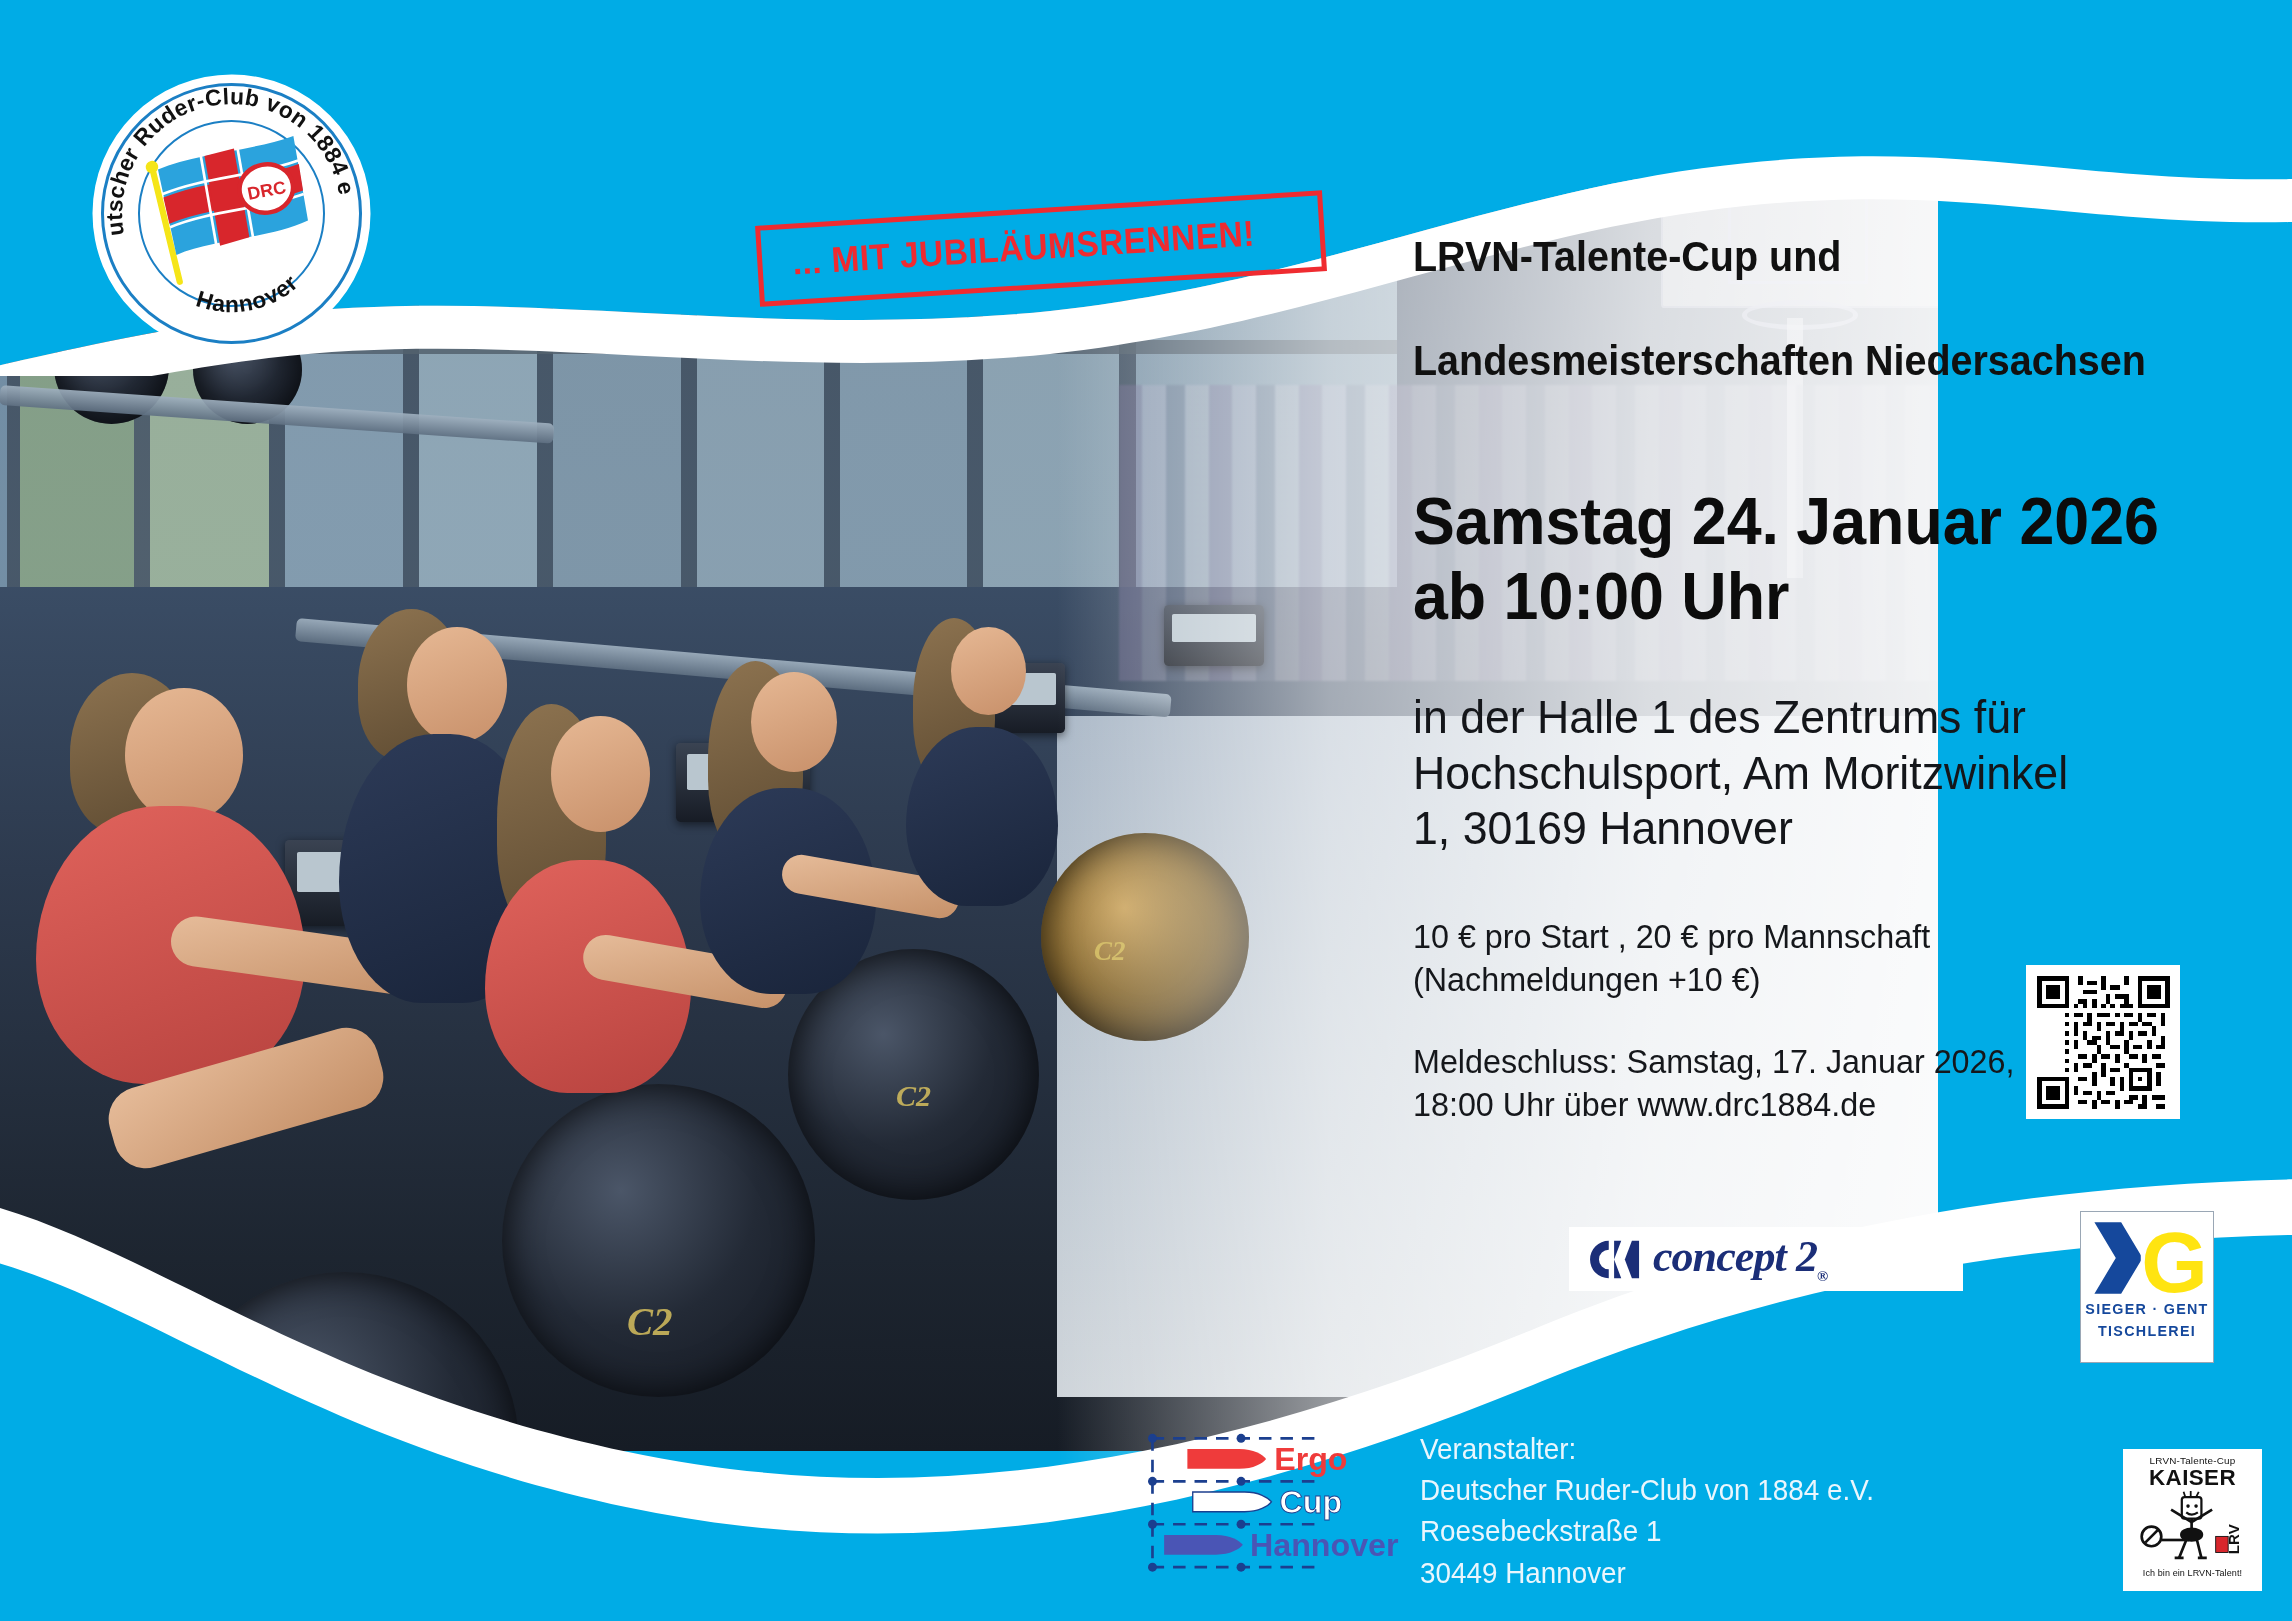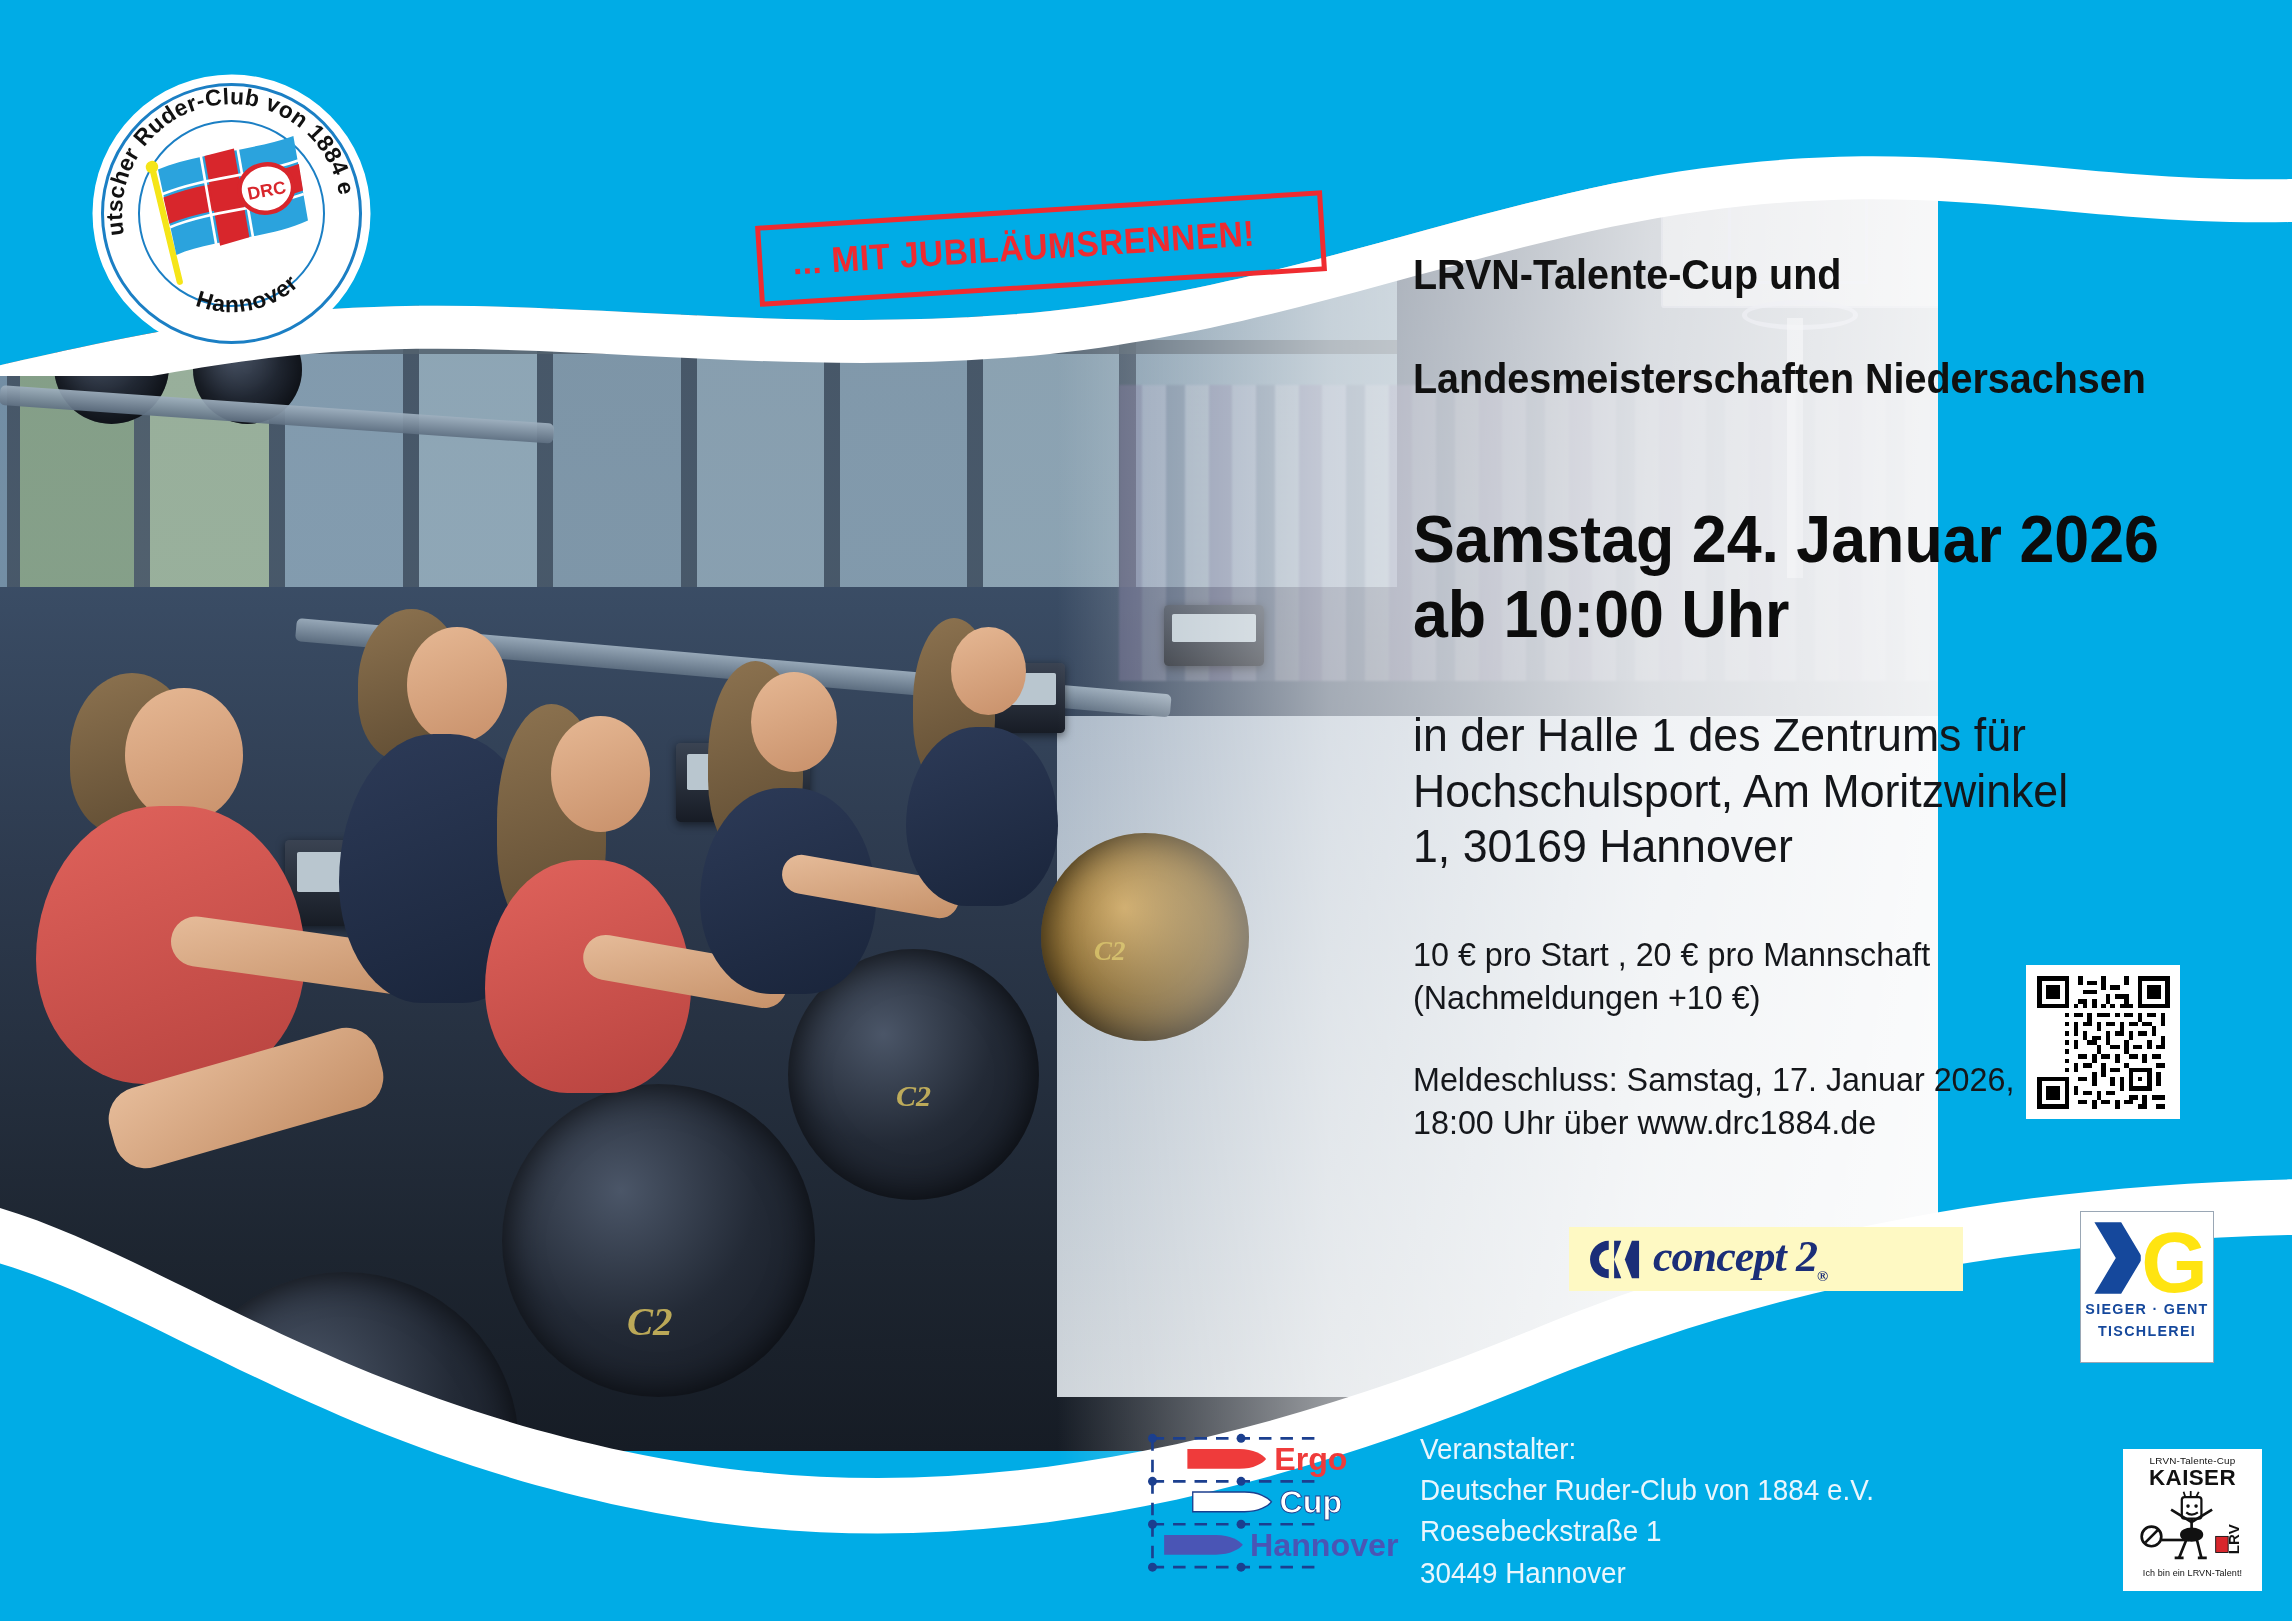--- a/index.html
+++ b/index.html
@@ -166,21 +166,21 @@
     background:transparent;
   }
   .jubi span{
     display:block;
     color:#ef2b30;font-weight:700;font-size:36px;letter-spacing:0.5px;
     font-family:"Liberation Sans Narrow","Liberation Sans",sans-serif;
     transform:scaleX(.93);transform-origin:left center;white-space:nowrap;
   }
 
   
-  .rcol{position:absolute;left:1413px;top:251px;width:806px;}
+  .rcol{position:absolute;left:1413px;top:233px;width:806px;}
   .sub1,.sub2{
     color:#111;font-weight:700;
     font-family:"Liberation Sans Narrow","Liberation Sans",sans-serif;
     font-size:42px;letter-spacing:0px;transform:scaleX(.94);transform-origin:left center;
     white-space:nowrap;
   }
   .sub2{margin-top:56px;}
   .date{
     margin-top:99px;color:#0c0c0c;font-weight:700;
     font-family:"Liberation Sans Narrow","Liberation Sans",sans-serif;
@@ -209,21 +209,21 @@
   
   .qr{
     position:absolute;left:2026px;top:965px;width:133px;height:133px;
     background:#fff;padding:10.7px;box-sizing:content-box;
   }
   .qr svg{display:block;}
 
   
   .c2{
     position:absolute;left:1569px;top:1227px;width:394px;height:64px;
-    background:#fef9c3;display:flex;align-items:center;padding-left:12.5px;box-sizing:border-box;
+    background:#ffffff;display:flex;align-items:center;padding-left:12.5px;box-sizing:border-box;
   }
   .c2-mark{width:66px;height:41px;flex:0 0 auto;margin-right:5.4px;position:relative;}
   .c2-word{
     color:#1b2e78;font-family:"Liberation Serif",serif;font-style:italic;font-weight:700;
     font-size:44px;letter-spacing:-0.9px;line-height:1;
   }
   .c2-reg{font-size:15px;vertical-align:sub;}
 
   .kg{
     position:absolute;left:2080px;top:1211px;width:134px;height:152px;

